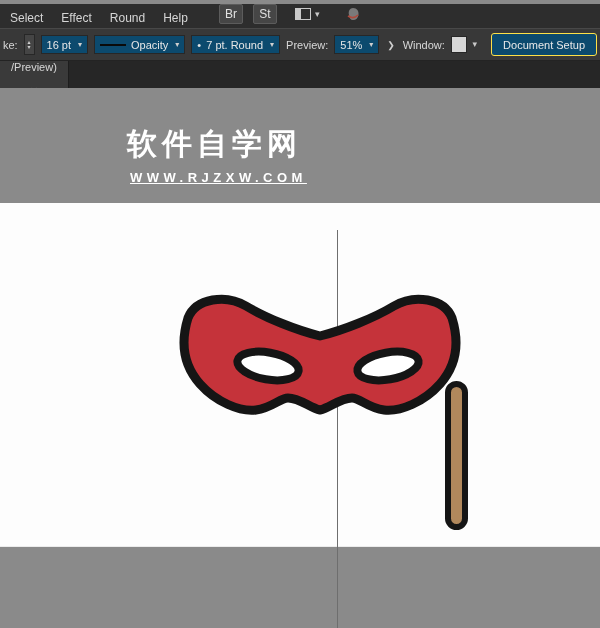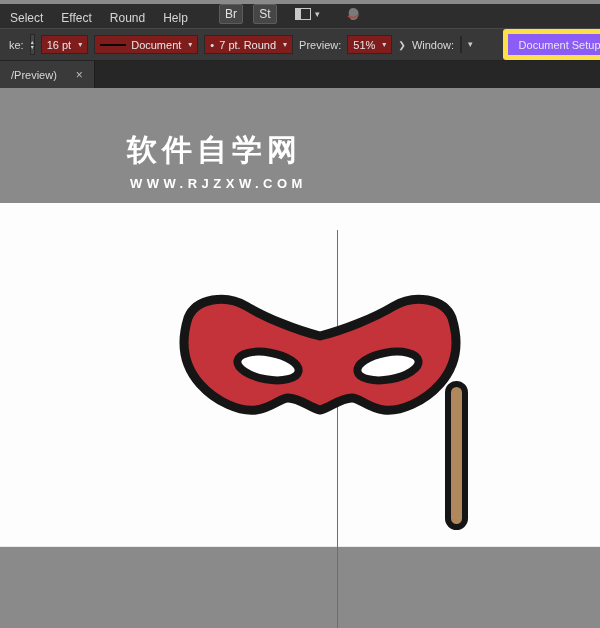--- a/index.html
+++ b/index.html
@@ -24,52 +24,52 @@
   }
   .ws-icon{display:flex;align-items:center;gap:4px;margin-left:8px;}
   .ws-box{width:16px;height:12px;border:1px solid #c9c9c9;box-sizing:border-box;display:flex;}
   .ws-box span{width:5px;background:#c9c9c9;display:block;}
   .chev-glyph{font-size:9px;color:#c9c9c9;line-height:1;}
   .hand-icon{margin-left:16px;display:flex;align-items:center;}
   
   .controlbar{
     position:absolute;top:28px;left:0;right:0;height:33px;box-sizing:border-box;
     background:#383838;border-top:1px solid #484848;border-bottom:1px solid #232323;
-    display:flex;align-items:center;color:#dcdcdc;font-size:11px;gap:6px;padding:0 9px;
+    display:flex;align-items:center;color:#dcdcdc;font-size:11px;gap:6px;padding:0 3px;
   }
   .cb-label{color:#d8d8d8;white-space:nowrap;}
   .stepper{
     width:11px;height:19px;background:#454545;border:1px solid #272727;
     display:flex;flex-direction:column;align-items:center;justify-content:center;line-height:0.8;
   }
   .stepper span{font-size:6px;color:#cfcfcf;}
   .field{
-    height:19px;background:#7f1d1d;border:1px solid #272727;box-sizing:border-box;
+    height:19px;background:#0c4a6e;border:1px solid #272727;box-sizing:border-box;
     display:flex;align-items:center;color:#e6e6e6;font-size:11px;padding:0 5px;gap:5px;white-space:nowrap;
   }
   .field .chev{font-size:8px;color:#cfcfcf;margin-left:2px;}
   .line-swatch{width:26px;height:2px;background:#0a0a0a;display:inline-block;}
   .chev-right-btn{
     width:14px;height:19px;display:flex;align-items:center;justify-content:center;
     color:#cfcfcf;font-size:9px;
   }
   .style-swatch{width:17px;height:15px;background:#d7d7d7;border:1px solid #272727;}
   .docsetup{
-    height:21px;border:5px solid #fde047;border-radius:3px;background:#8b5cf6;
+    height:21px;border:1px solid #fde047;border-radius:3px;background:#0c4a6e;
     color:#e8e8e8;font-size:11px;padding:0 11px;display:flex;align-items:center;
-    margin-left:24px;white-space:nowrap;
+    margin-left:8px;white-space:nowrap;
   }
   
   .tabbar{
     position:absolute;top:61px;left:0;right:0;height:27px;
     background:#262626;display:flex;align-items:stretch;
   }
   .tab{
     background:#3a3a3a;color:#d8d8d8;font-size:11px;display:flex;align-items:center;
-    padding:0 11px;gap:19px;border-right:1px solid #1d1d1d;
+    padding:0 11px;gap:11px;border-right:1px solid #1d1d1d;flex-direction:column;
   }
   .tab-close{color:#bdbdbd;font-size:12px;cursor:default;}
   
   .pasteboard-top{position:absolute;top:88px;left:0;right:0;height:115px;background:#8a8a8a;}
   .artboard{position:absolute;top:203px;left:0;right:0;height:343px;background:#fdfdfd;}
   .pasteboard-bottom{
     position:absolute;top:546px;left:0;right:0;height:82px;background:#8a8a8a;
     border-top:1px solid #ececec;box-sizing:border-box;
   }
   .wm-title{
@@ -116,21 +116,21 @@
     <span>▴</span>
     <span>▾</span>
   </span>
   <span class="field">
     <span>16 pt</span>
     <span class="chev">▾</span>
   </span>
 
   <span class="field">
     <span class="line-swatch"></span>
-    <span>Document</span>
+    <span>Opacity</span>
     <span class="chev">▾</span>
   </span>
 
   <span class="field">
     <span>•</span>
     <span>7 pt. Round</span>
     <span class="chev">▾</span>
   </span>
 
   <span class="cb-label">Preview:</span>
@@ -148,22 +148,22 @@
 </div>
 
 <div class="tabbar">
   <div class="tab">
     <span>/Preview)</span>
     <span class="tab-close">×</span>
   </div>
 </div>
 
 <div class="pasteboard-top">
-  <span class="wm-title" style="position:absolute;left:127px;top:42px;">软件自学网</span>
-  <span class="wm-url" style="position:absolute;left:130px;top:88px;">WWW.RJZXW.COM</span>
+  <span class="wm-title" style="position:absolute;left:127px;top:36px;">软件自学网</span>
+  <span class="wm-url" style="position:absolute;left:130px;top:82px;text-decoration:underline;">WWW.RJZXW.COM</span>
 </div>
 
 <div class="artboard"></div>
 <div class="pasteboard-bottom"></div>
 
 <div class="guide-line"></div>
 
 <svg class="artwork-svg" width="304" height="248" viewBox="0 0 304 248">
 
   <rect x="280" y="92" width="17" height="143" rx="8.5" stroke-width="6" fill="#b1885c" stroke="#151515"></rect>

